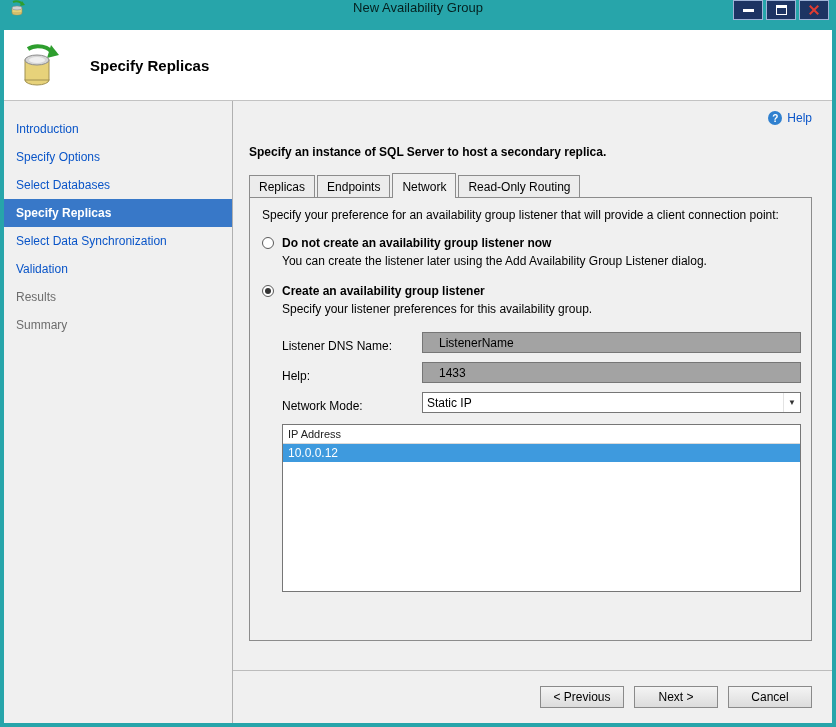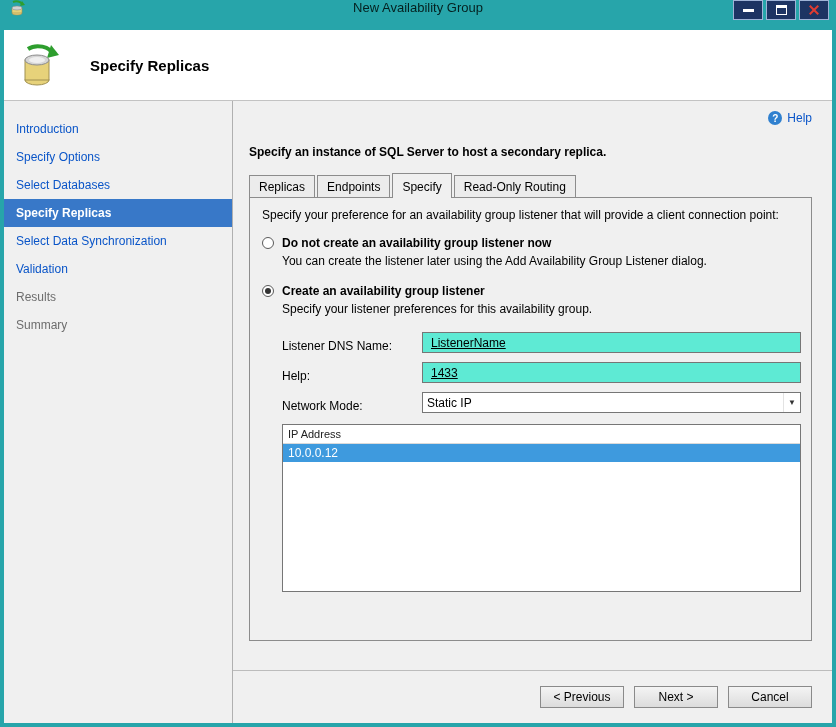--- a/index.html
+++ b/index.html
@@ -51,21 +51,21 @@
   .panel-intro { margin: 2px 0 14px 2px; }
 
   .option { display: flex; align-items: center; gap: 8px; margin-left: 2px; cursor: pointer; }
   .radio { width: 12px; height: 12px; border: 1px solid #5a5a5a; border-radius: 50%; background: #fff; position: relative; flex: none; }
   .radio.selected::after { content: ""; position: absolute; inset: 2px; background: #333; border-radius: 50%; }
   .option-label { font-weight: bold; }
   .option-desc { margin: 4px 0 16px 22px; }
 
   .form-row { display: flex; align-items: flex-end; margin: 0 0 9px 22px; }
   .form-label { width: 140px; flex: none; }
-  .text-input { flex: 1; height: 21px; border: 1px solid #767676; background: #5eead4; padding: 0 8px; font: 12px "Liberation Sans", sans-serif; color: #000; text-decoration: underline; }
+  .text-input { flex: 1; height: 21px; border: 1px solid #767676; background: #a3a3a3; padding: 0 16px; font: 12px "Liberation Sans", sans-serif; color: #000; }
   .select { flex: 1; height: 21px; border: 1px solid #767676; background: #fff; display: flex; align-items: center; padding-left: 4px; cursor: pointer; }
   .select-arrow { margin-left: auto; width: 17px; height: 100%; display: flex; align-items: center; justify-content: center; font-size: 8px; color: #333; border-left: 1px solid #e3e3e3; }
 
   .listbox { margin: 2px 0 0 22px; border: 1px solid #767676; background: #fff; height: 168px; overflow: hidden; }
   .listbox-header { height: 19px; line-height: 18px; padding: 0 5px; border-bottom: 1px solid #dadada; font-size: 11px; color: #222; background: #fff; }
   .list-row { height: 18px; line-height: 18px; padding: 0 5px; cursor: default; }
   .list-row.selected { background: #3e9ade; color: #fff; }
 
   .list-actions { display: flex; justify-content: flex-end; gap: 8px; margin-top: 8px; }
   .btn { min-width: 84px; height: 22px; background: linear-gradient(#f4f4f4, #dcdcdc); border: 1px solid #8a8a8a; font: 12px "Liberation Sans", sans-serif; cursor: pointer; }
@@ -136,21 +136,21 @@
         <div class="help-row">
           <span class="help-icon">?</span>
           <span class="help-label">Help</span>
         </div>
 
         <div class="instruction">Specify an instance of SQL Server to host a secondary replica.</div>
 
         <div class="tabs">
           <div class="tab">Replicas</div>
           <div class="tab">Endpoints</div>
-          <div class="tab active">Specify</div>
+          <div class="tab active">Network</div>
           <div class="tab">Read-Only Routing</div>
         </div>
 
         <div class="panel">
 
           <div class="panel-intro">Specify your preference for an availability group listener that will provide a client connection point:</div>
 
           <div class="option">
             <span class="radio"></span>
             <span class="option-label">Do not create an availability group listener now</span>

